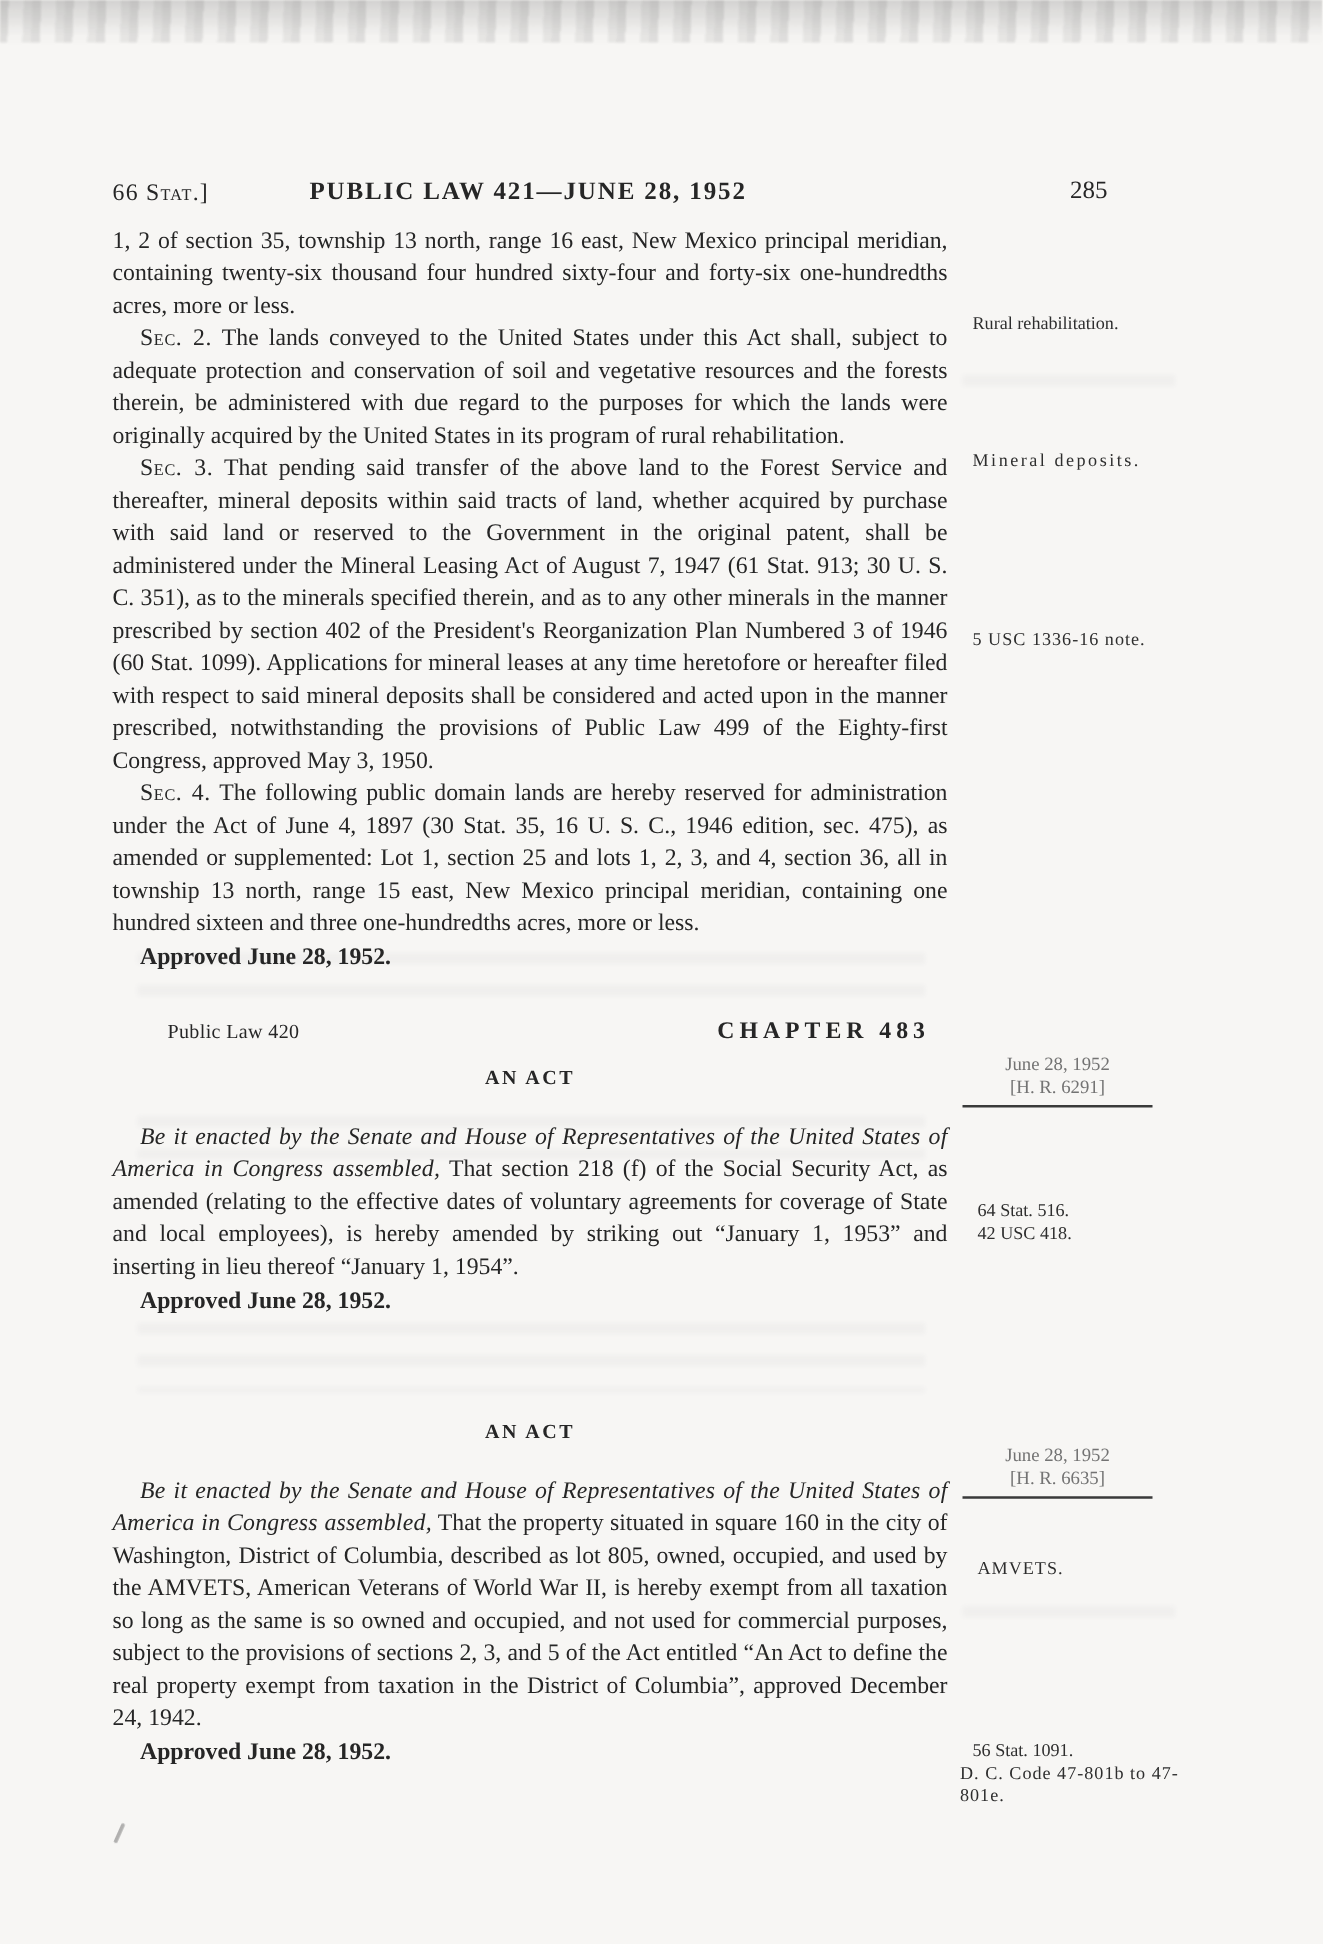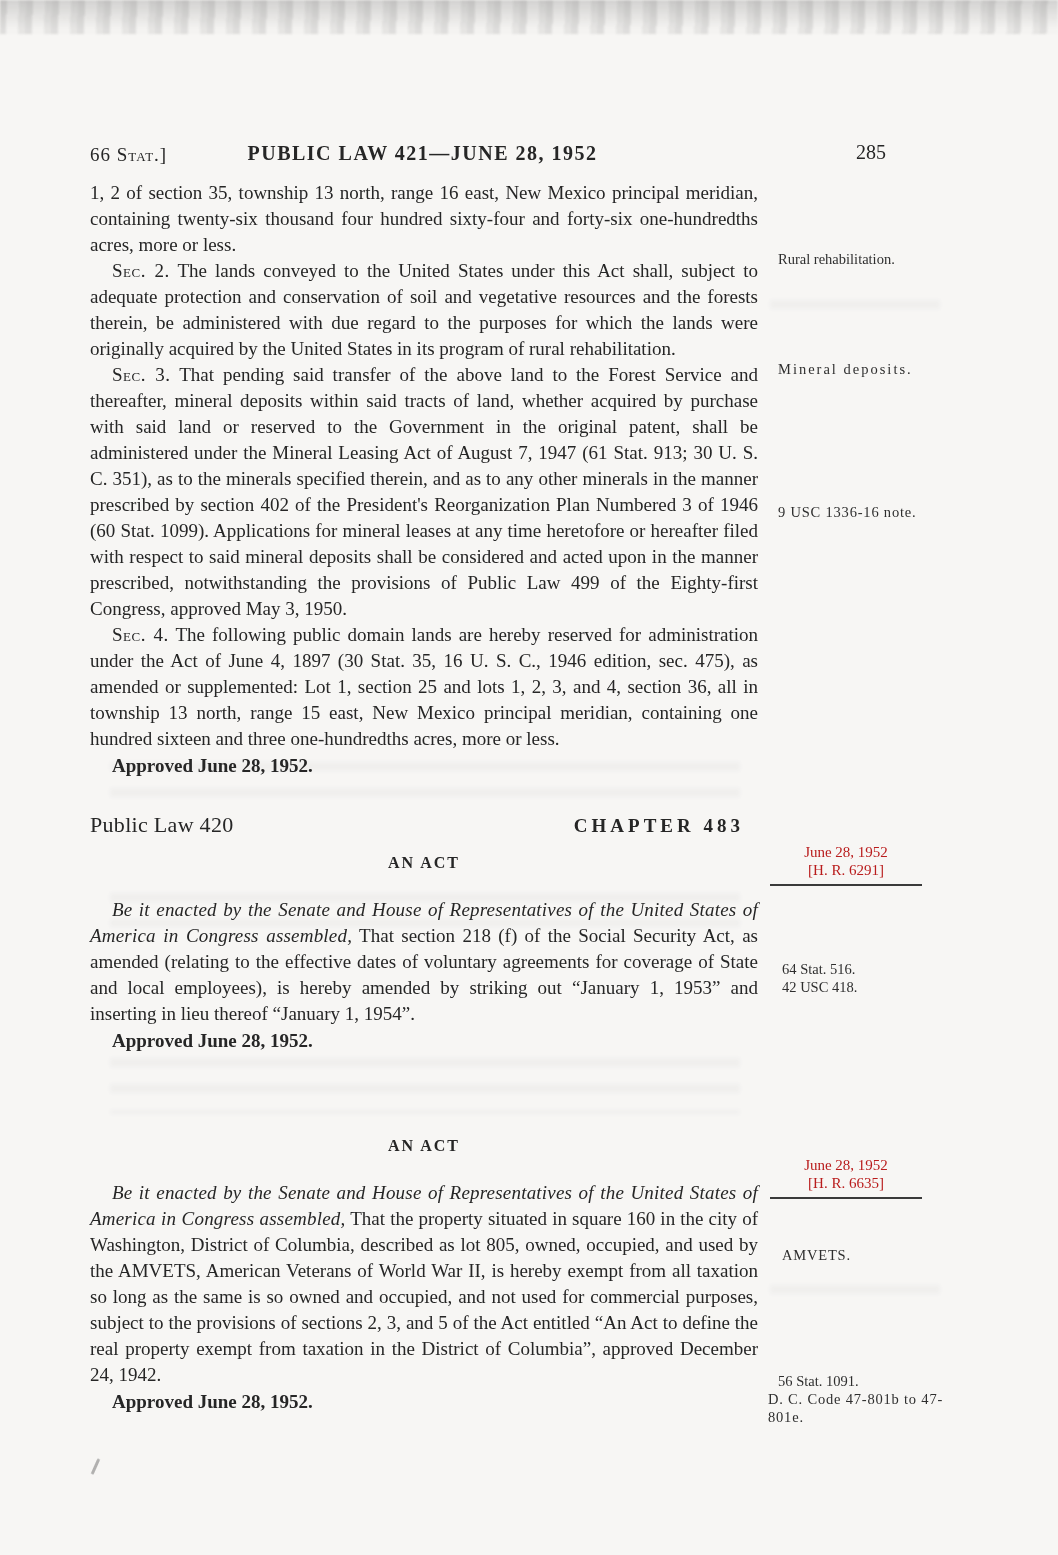--- a/index.html
+++ b/index.html
@@ -35,33 +35,33 @@
     font-weight:bold;font-size:20px;letter-spacing:1.5px;}
   .hdr-page{position:absolute;left:856px;top:141px;font-size:20px;}
   
   .col{position:absolute;left:90px;width:668px;font-size:19px;line-height:26px;text-align:justify;}
   .col p{margin:0;}
   .indent{text-indent:22px;}
   .approved{font-weight:bold;text-indent:22px;margin-top:1px !important;}
   .seclabel{font-variant:small-caps;letter-spacing:.5px;}
   
   .law-row{display:flex;justify-content:space-between;align-items:baseline;text-align:left;}
-  .law-name{font-size:22px;letter-spacing:.3px;}
+  .law-name{font-size:16px;letter-spacing:.3px;margin-left:44px;}
   .chapter{font-weight:bold;font-size:19px;letter-spacing:4px;margin-right:14px;}
   .an-act{text-align:center;font-weight:bold;font-size:16px;letter-spacing:2px;margin-top:11px !important;}
   .act-title{text-align:center;font-size:15.5px;line-height:21px;margin:9px auto 0 !important;max-width:648px;text-indent:0;}
   .enacting{margin-top:21px !important;}
   .enacting i{letter-spacing:.2px;}
   
   .mnote{position:absolute;font-size:14.5px;line-height:18px;color:#2e2e2e;text-indent:10px;}
   .mnote .hang{text-indent:0;display:block;}
   .sp{letter-spacing:2px;}
   .sp1{letter-spacing:.8px;}
   .bill-note{position:absolute;width:152px;text-align:center;font-size:15px;line-height:18px;
-    border-bottom:2.5px solid #3a3a3a;padding-bottom:5px;color:#b91c1c;}
+    border-bottom:2.5px solid #3a3a3a;padding-bottom:5px;color:#737373;}
   .bill-note span{display:block;}
 </style>
 </head>
 <body>
 
 <div class="scan-top"></div>
 <div class="ghost" style="left:110px;top:762px;width:630px;height:48px;"></div>
 <div class="ghost" style="left:110px;top:893px;width:630px;height:34px;"></div>
 <div class="ghost" style="left:110px;top:1058px;width:630px;height:56px;"></div>
 <div class="ghost" style="left:770px;top:300px;width:170px;height:26px;"></div>
@@ -91,35 +91,35 @@
 </div>
 
 <div class="col" style="top:1122px;">
   <p class="an-act">AN ACT</p>
   <p class="indent enacting"><i>Be it enacted by the Senate and House of Representatives of the United States of America in Congress assembled,</i> <span>That the property situated in square 160 in the city of Washington, District of Columbia, described as lot 805, owned, occupied, and used by the AMVETS, American Veterans of World War II, is hereby exempt from all taxation so long as the same is so owned and occupied, and not used for commercial purposes, subject to the provisions of sections 2, 3, and 5 of the Act entitled “An Act to define the real property exempt from taxation in the District of Columbia”, approved December 24, 1942.</span></p>
   <p class="approved">Approved June 28, 1952.</p>
 </div>
 
 <div class="mnote" style="left:768px;top:250px;width:142px;">Rural rehabilitation.</div>
 <div class="mnote sp" style="left:768px;top:360px;width:152px;">Mineral deposits.</div>
-<div class="mnote sp1" style="left:768px;top:503px;width:168px;">9 USC 1336-16 note.</div>
+<div class="mnote sp1" style="left:768px;top:503px;width:168px;">5 USC 1336-16 note.</div>
 
 <div class="bill-note" style="left:770px;top:843px;">
   <span>June 28, 1952</span>
   <span>[H. R. 6291]</span>
 </div>
 
 <div class="mnote" style="left:772px;top:960px;width:170px;">
   <span class="hang" style="text-indent:10px;">64 Stat. 516.</span>
   <span class="hang" style="text-indent:10px;">42 USC 418.</span>
 </div>
 
 <div class="bill-note" style="left:770px;top:1156px;">
   <span>June 28, 1952</span>
   <span>[H. R. 6635]</span>
 </div>
 
 <div class="mnote sp1" style="left:772px;top:1246px;width:160px;">AMVETS.</div>
 
 <div class="mnote" style="left:768px;top:1372px;width:178px;">
-  <span class="hang" style="text-indent:10px;">56 Stat. 1091.</span>
+  <span class="hang" style="text-indent:10px;margin-top:20px;">56 Stat. 1091.</span>
   <span class="hang sp1">D. C. Code 47-801b to 47-801e.</span>
 </div>
 
 </body></html>

